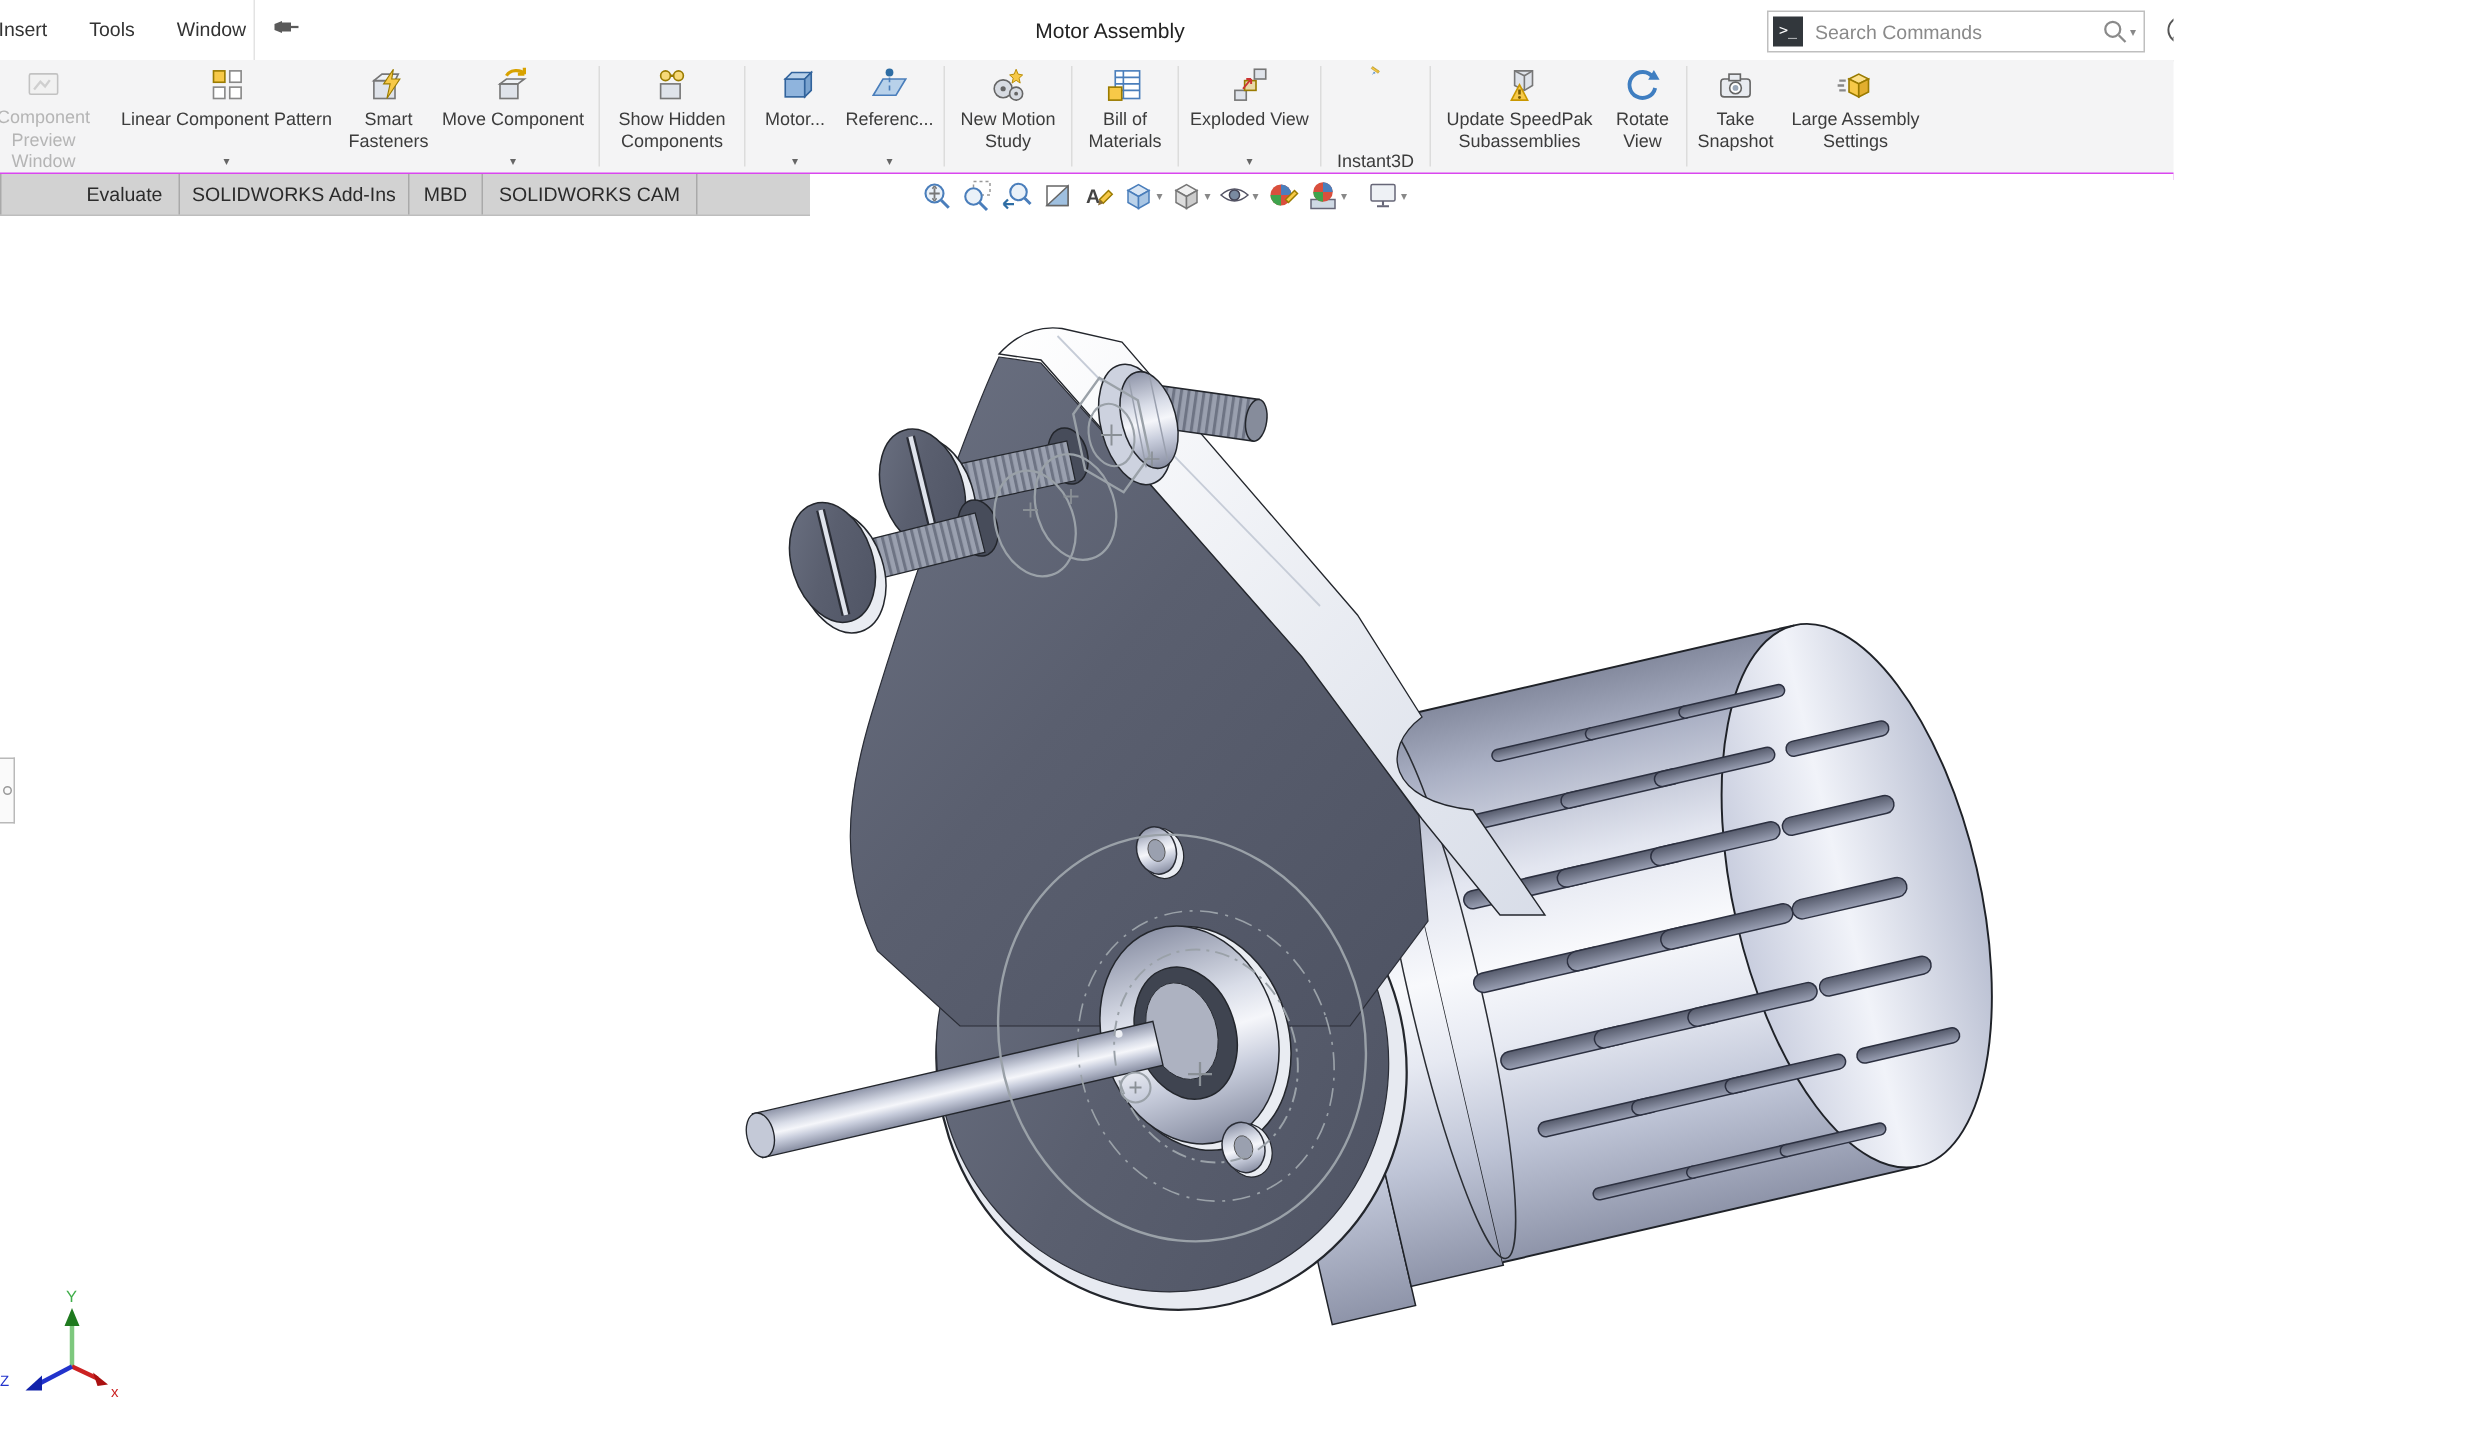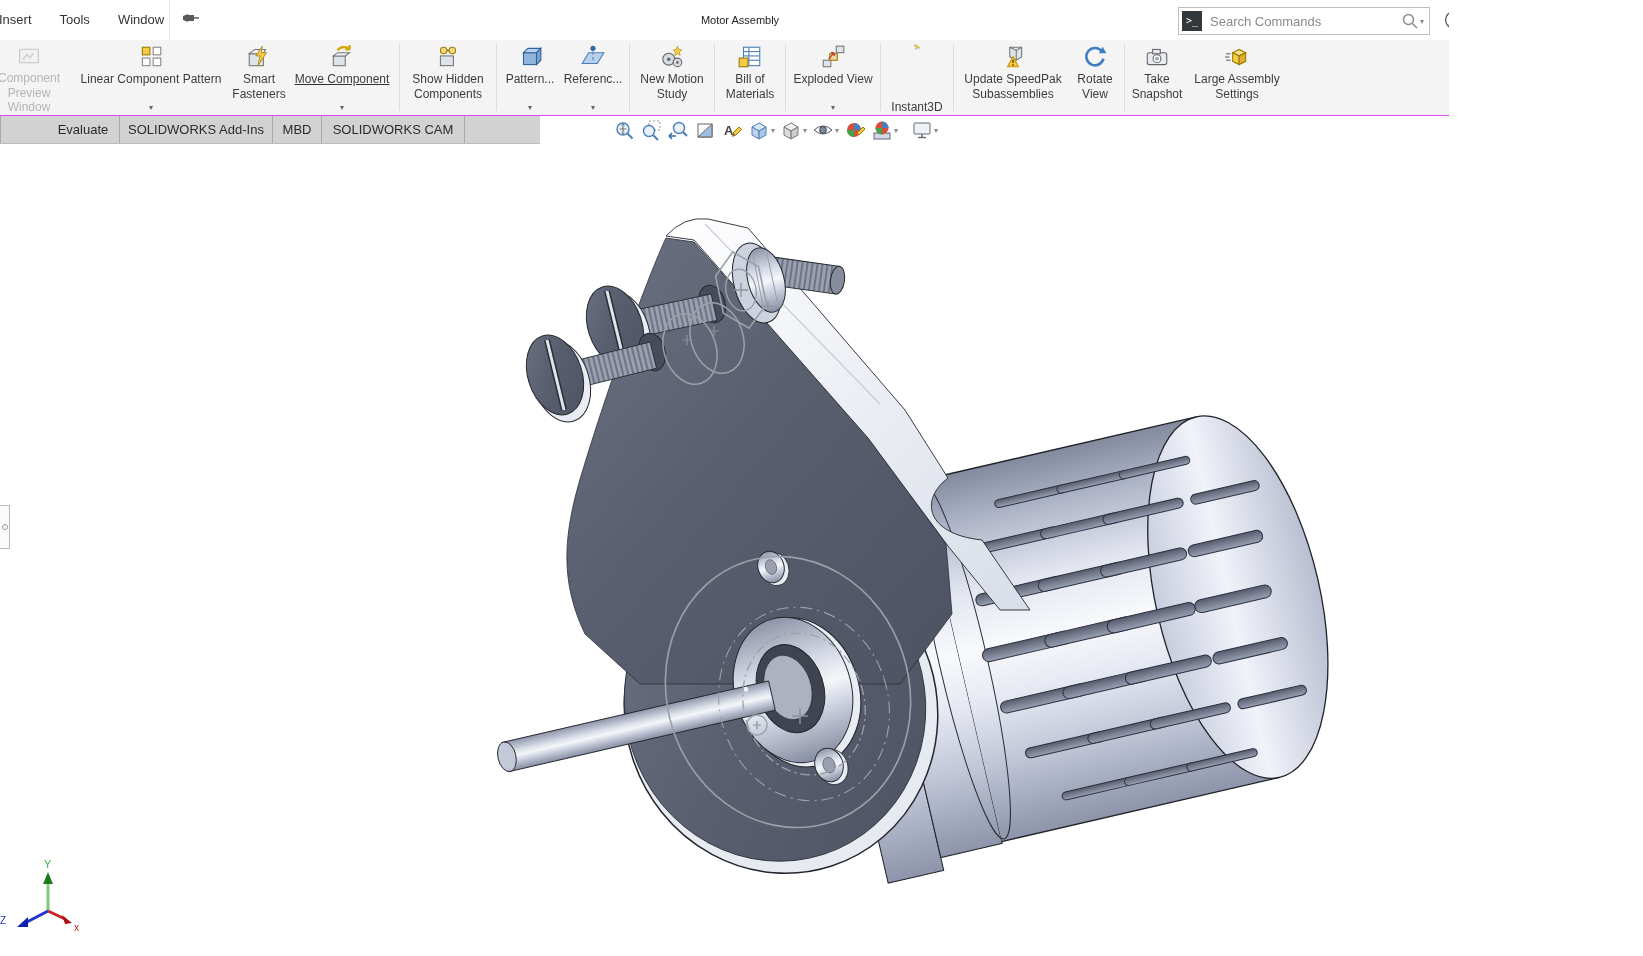--- a/index.html
+++ b/index.html
@@ -6,21 +6,21 @@
   #root{position:relative;width:1449px;height:956px;background:#fff;overflow:hidden;
         font-family:"Liberation Sans",sans-serif;color:#333;}
   
   .titlebar{position:absolute;left:0;top:0;width:1643px;height:40px;background:#fff;
             border-bottom:1px solid #dcdcdc;}
   .menus{position:absolute;left:-15px;top:0;height:40px;display:flex;align-items:center;gap:0;}
   .menu-item{padding:0 14px;font-size:13px;color:#333;height:40px;line-height:40px;cursor:default;}
   .pin-btn{margin-left:2px;display:flex;align-items:center;}
   .menu-divider{position:absolute;left:169px;top:0;height:40px;border-left:1px solid #e3e3e3;}
   .win-title{position:absolute;left:640px;top:0;width:200px;height:40px;line-height:40px;
-             text-align:center;font-size:11px;color:#222;}
+             text-align:center;font-size:14px;color:#222;}
   .searchbox{position:absolute;left:1178px;top:7px;width:250px;height:26px;border:1px solid #bfbfbf;
              background:#fff;display:flex;align-items:center;}
   .cmd-badge{width:20px;height:20px;margin:0 6px 0 3px;background:#32373c;color:#fff;
              font-family:"DejaVu Sans Mono",monospace;font-size:10px;line-height:20px;text-align:center;}
   .searchbox input{flex:1;border:none;outline:none;font-size:13px;color:#444;background:transparent;
                    font-family:"Liberation Sans",sans-serif;}
   .searchbox input::placeholder{color:#8a8a8a;}
   .tb-icons{position:absolute;top:0;height:40px;display:flex;align-items:center;}
   .tb-btn{width:34px;height:40px;display:flex;align-items:center;justify-content:center;}
   
@@ -147,21 +147,21 @@
     <div class="rbtn" style="width:58px;">
       <svg class="ricon" viewBox="0 0 24 24">
         <rect x="3" y="9" width="13" height="11" fill="#dfe3ea" stroke="#777"></rect>
         <path d="M3,9 L8,5 L18,5 L16,9 Z" fill="#eef1f5" stroke="#777"></path>
         <path d="M15,2 L9,11 L13,11 L11,20 L19,8 L14,8 Z" fill="#f7c948" stroke="#9a7b00" stroke-width="0.7"></path>
       </svg>
       <div class="rlabel">Smart
 Fasteners</div>
     </div>
 
-    <div class="rbtn" style="width:108px;text-decoration:underline;">
+    <div class="rbtn" style="width:108px;">
       <svg class="ricon" viewBox="0 0 24 24">
         <rect x="4" y="11" width="11" height="9" fill="#dfe3ea" stroke="#777"></rect>
         <path d="M4,11 L8,8 L19,8 L15,11 Z" fill="#eef1f5" stroke="#777"></path>
         <path d="M8,6 C10,2 17,2 19,5" fill="none" stroke="#d8a200" stroke-width="2"></path>
         <path d="M19,5 L19,1 M19,5 L15,5" stroke="#d8a200" stroke-width="2"></path>
       </svg>
       <div class="rlabel">Move Component</div>
       <span class="rcaret">▾</span>
     </div>
 
@@ -179,21 +179,21 @@
     </div>
 
     <div class="rsep"></div>
 
     <div class="rbtn" style="width:60px;">
       <svg class="ricon" viewBox="0 0 24 24">
         <rect x="6" y="8" width="12" height="11" fill="#8fb4dd" stroke="#31639c"></rect>
         <path d="M6,8 L10,4 L22,4 L18,8 Z" fill="#b8d1ea" stroke="#31639c"></path>
         <path d="M18,8 L22,4 L22,15 L18,19 Z" fill="#7aa3cf" stroke="#31639c"></path>
       </svg>
-      <div class="rlabel">Pattern...</div>
+      <div class="rlabel">Motor...</div>
       <span class="rcaret">▾</span>
     </div>
 
     <div class="rbtn" style="width:66px;">
       <svg class="ricon" viewBox="0 0 24 24">
         <circle cx="12" cy="4" r="2.4" fill="#2e6da4"></circle>
         <polygon points="2,18 8,8 22,8 16,18" fill="#b8d1ea" stroke="#4a7ebb"></polygon>
         <line x1="12" y1="7" x2="12" y2="17" stroke="#4a7ebb" stroke-dasharray="3 2"></line>
       </svg>
       <div class="rlabel">Referenc...</div>

